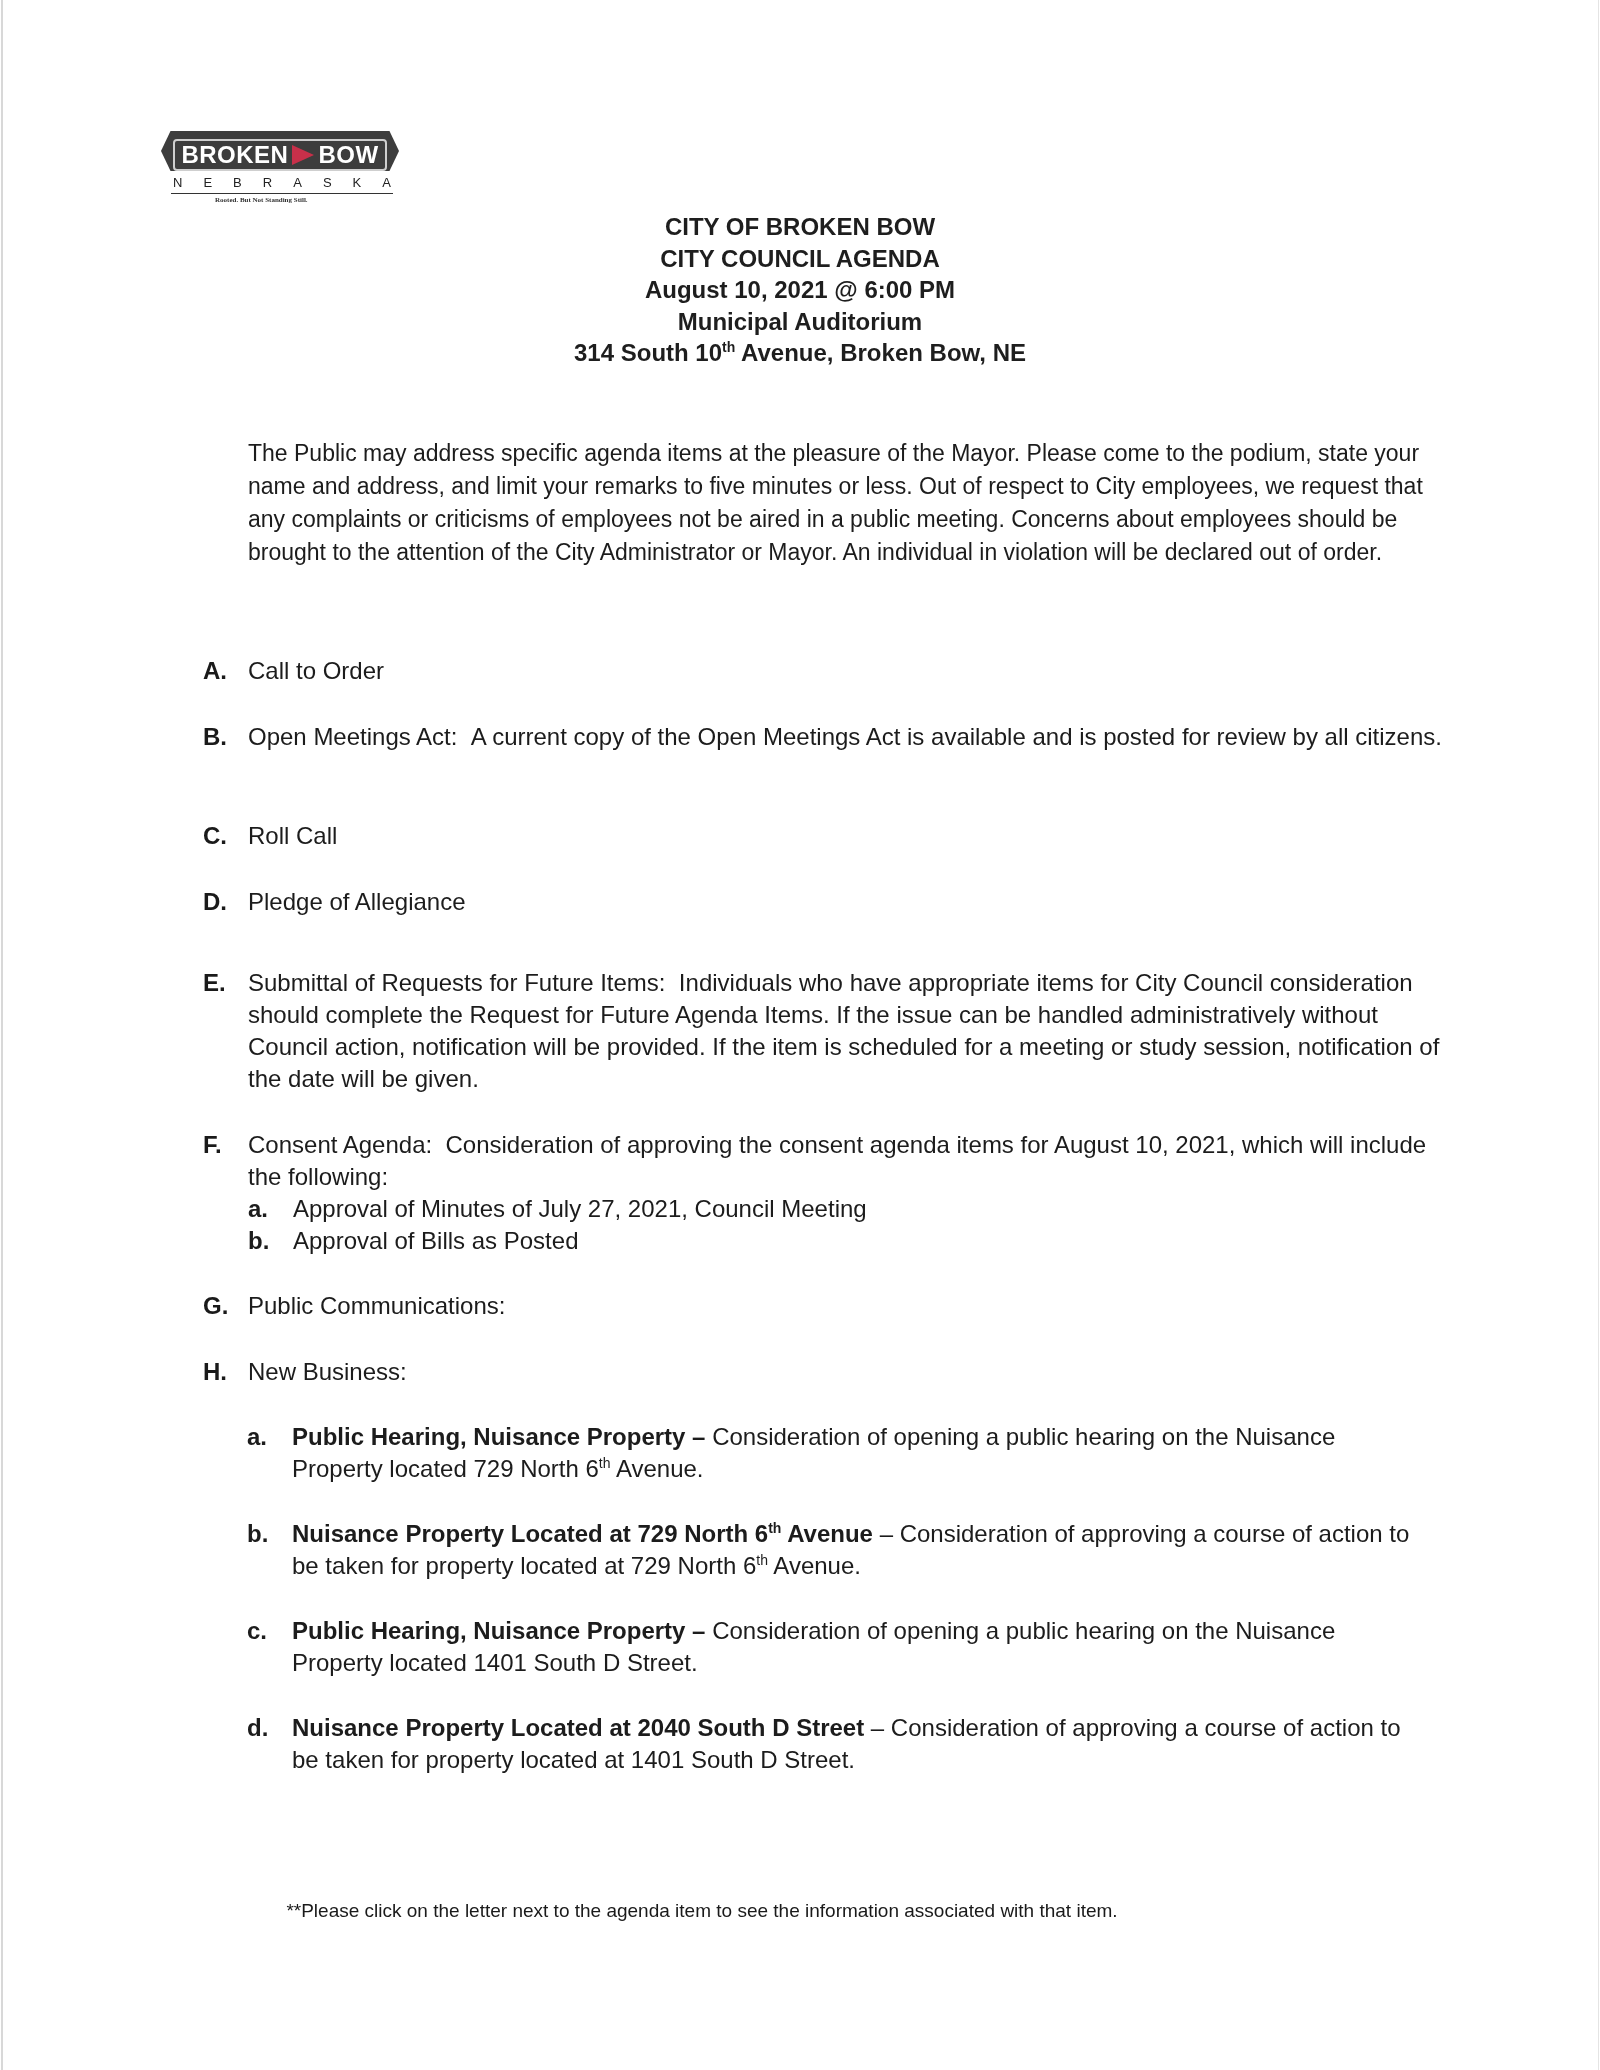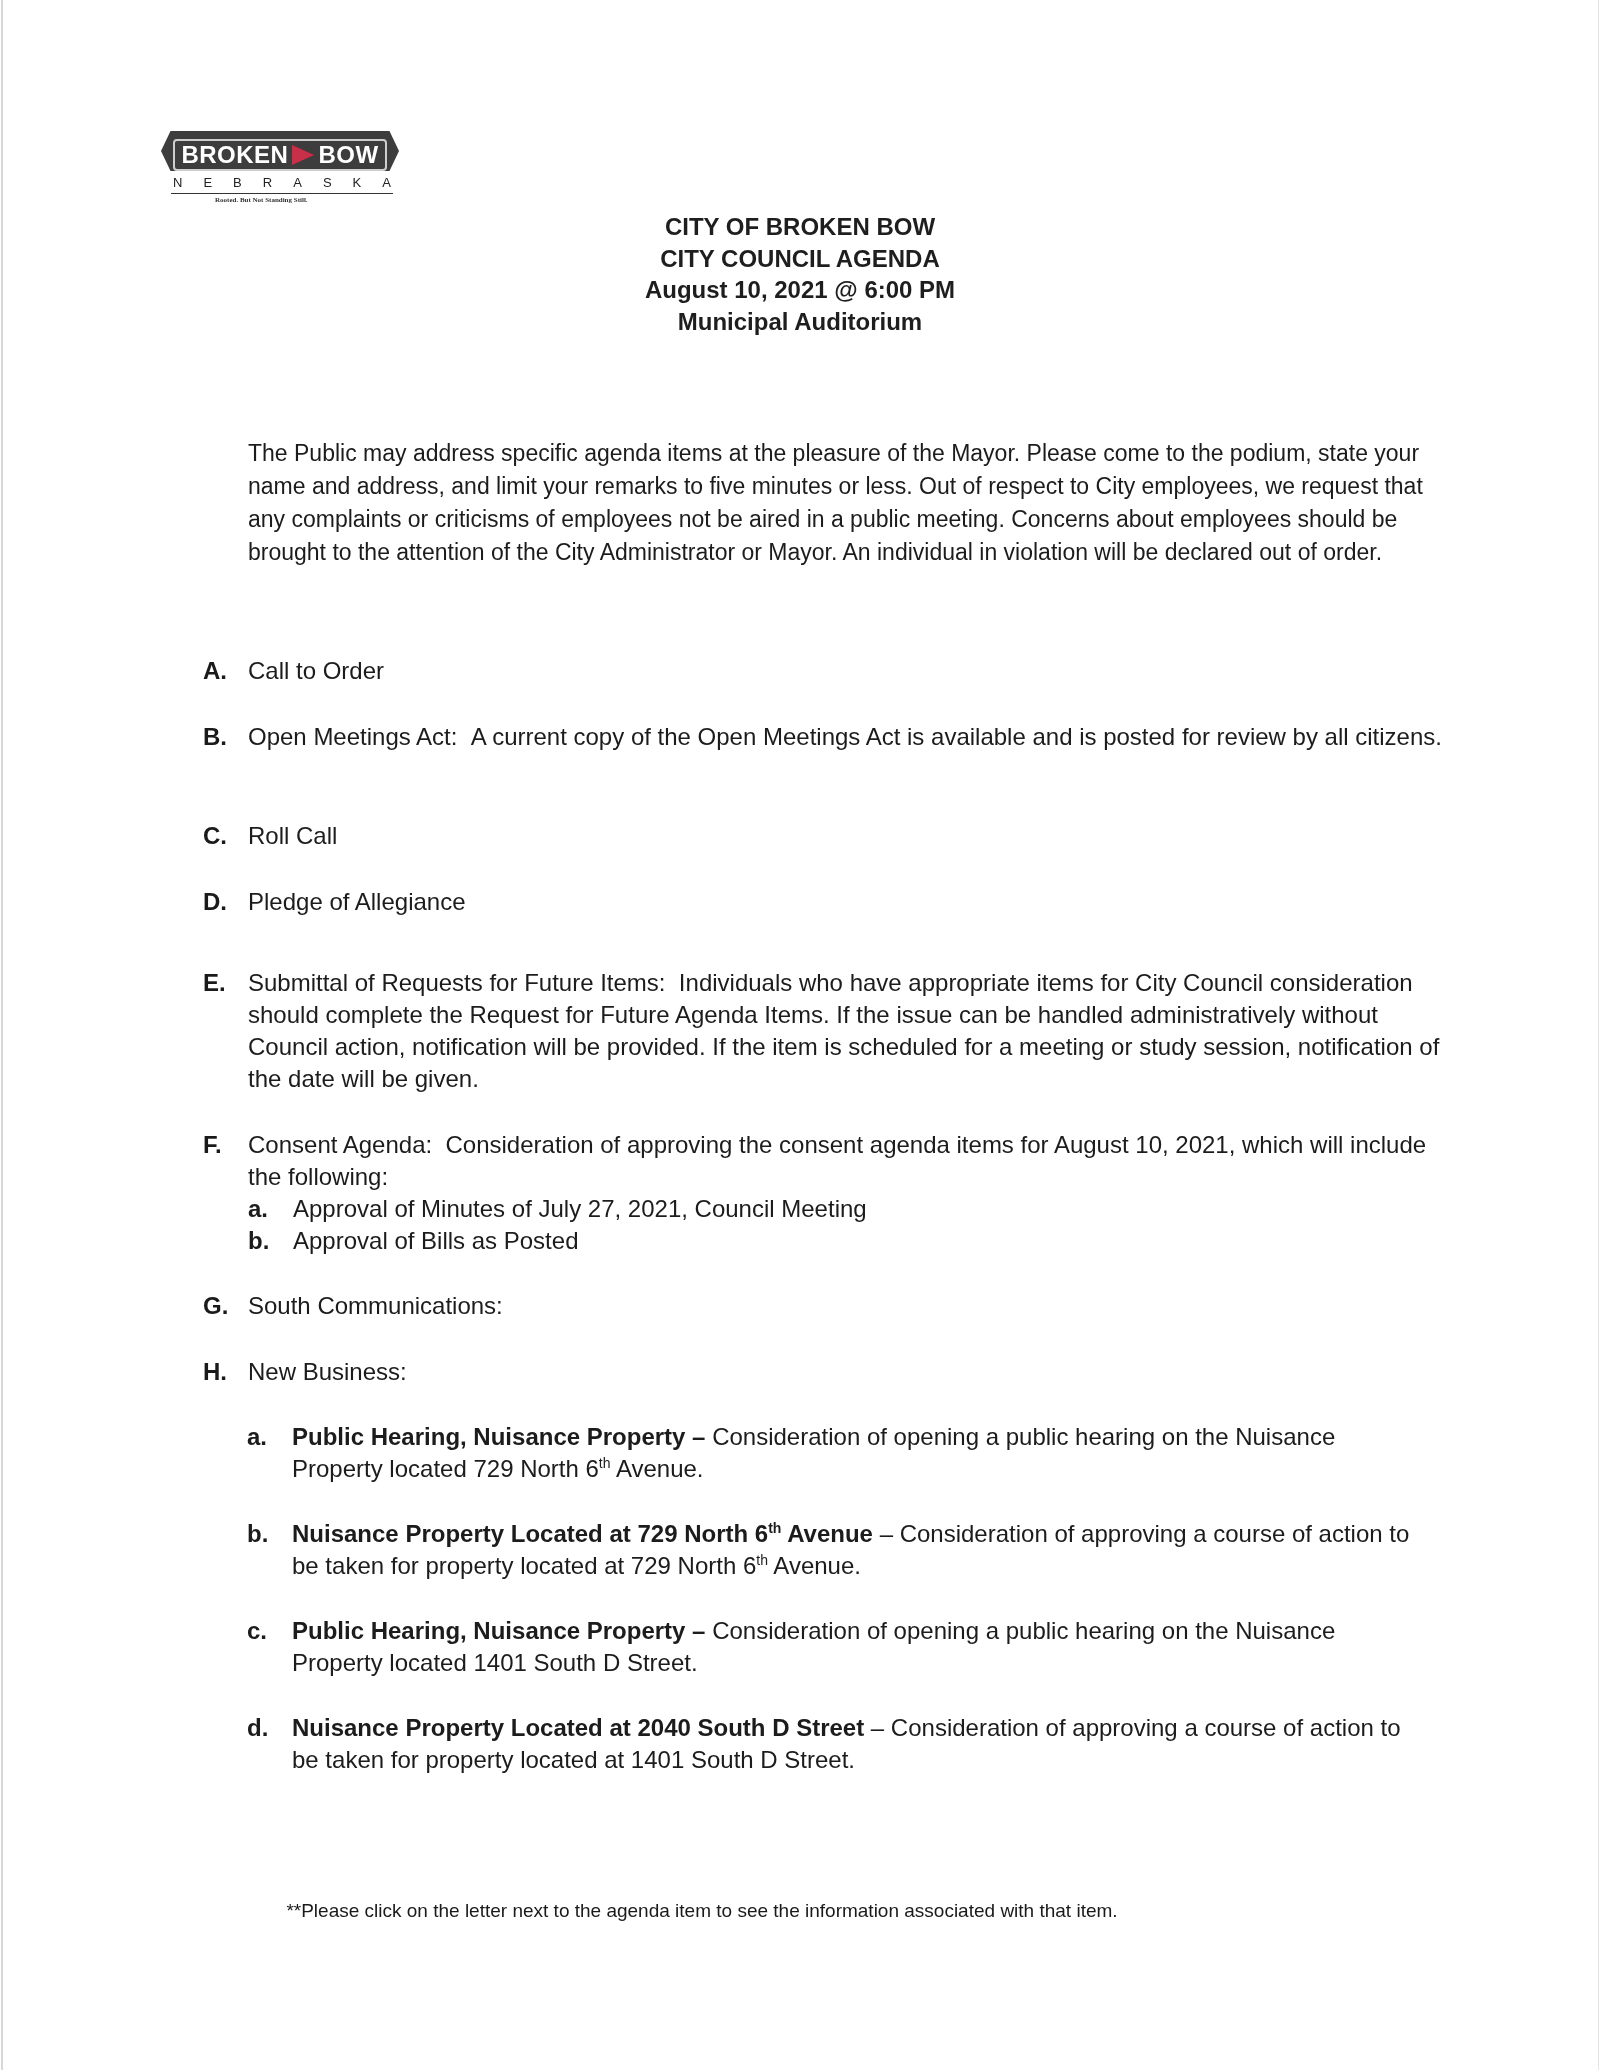--- a/index.html
+++ b/index.html
@@ -205,20 +205,21 @@
   </div>
   <div class="logo-rule"></div>
   <div class="logo-tagline">Rooted. But Not Standing Still.</div>
 </div>
 
 <div class="header">
   <div>CITY OF BROKEN BOW</div>
   <div>CITY COUNCIL AGENDA</div>
   <div>August 10, 2021 @ 6:00 PM</div>
   <div>Municipal Auditorium</div>
+  <div><span>314 South 10</span><sup>th</sup><span> Avenue, Broken Bow, NE</span></div>
 </div>
 
 <div class="procedure">
   <div class="procedure-text">The Public may address specific agenda items at the pleasure of the Mayor.  Please come to the podium, state your name and address, and limit your remarks to five minutes or less.  Out of respect to City employees, we request that any complaints or criticisms of employees not be aired in a public meeting. Concerns about employees should be brought to the attention of the City Administrator or Mayor.  An individual in violation will be declared out of order.</div>
 </div>
 
 <div class="agenda-item" style="top:655px;">
   <span class="letter">A.</span>
   <div class="body"><span class="title">Call to Order</span></div>
 </div>
@@ -253,21 +254,21 @@
     </div>
     <div class="sub-item">
       <span class="sub-letter">b.</span>
       <div class="sub-body">Approval of Bills as Posted</div>
     </div>
   </div>
 </div>
 
 <div class="agenda-item" style="top:1290px;">
   <span class="letter">G.</span>
-  <div class="body"><span class="title">South Communications:</span></div>
+  <div class="body"><span class="title">Public Communications:</span></div>
 </div>
 
 <div class="agenda-item" style="top:1356px;">
   <span class="letter">H.</span>
   <div class="body"><span class="title">New Business:</span></div>
 </div>
 
 <div class="nb-item" style="top:1421px;">
   <span class="nb-letter">a.</span>
   <div class="nb-body"><span class="title">Public Hearing, Nuisance Property</span><span class="title"> – </span><span>Consideration of opening a public hearing on the Nuisance Property located 729 North 6</span><sup class="th">th</sup><span> Avenue.</span></div>

